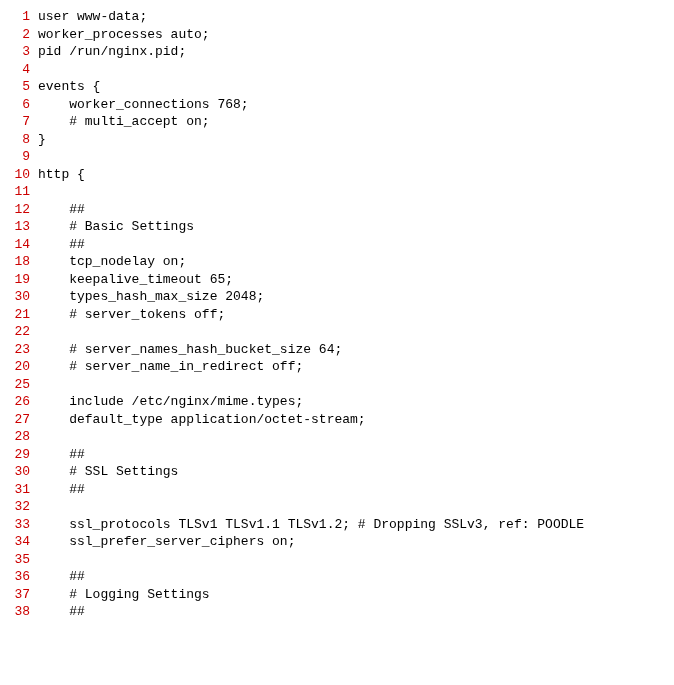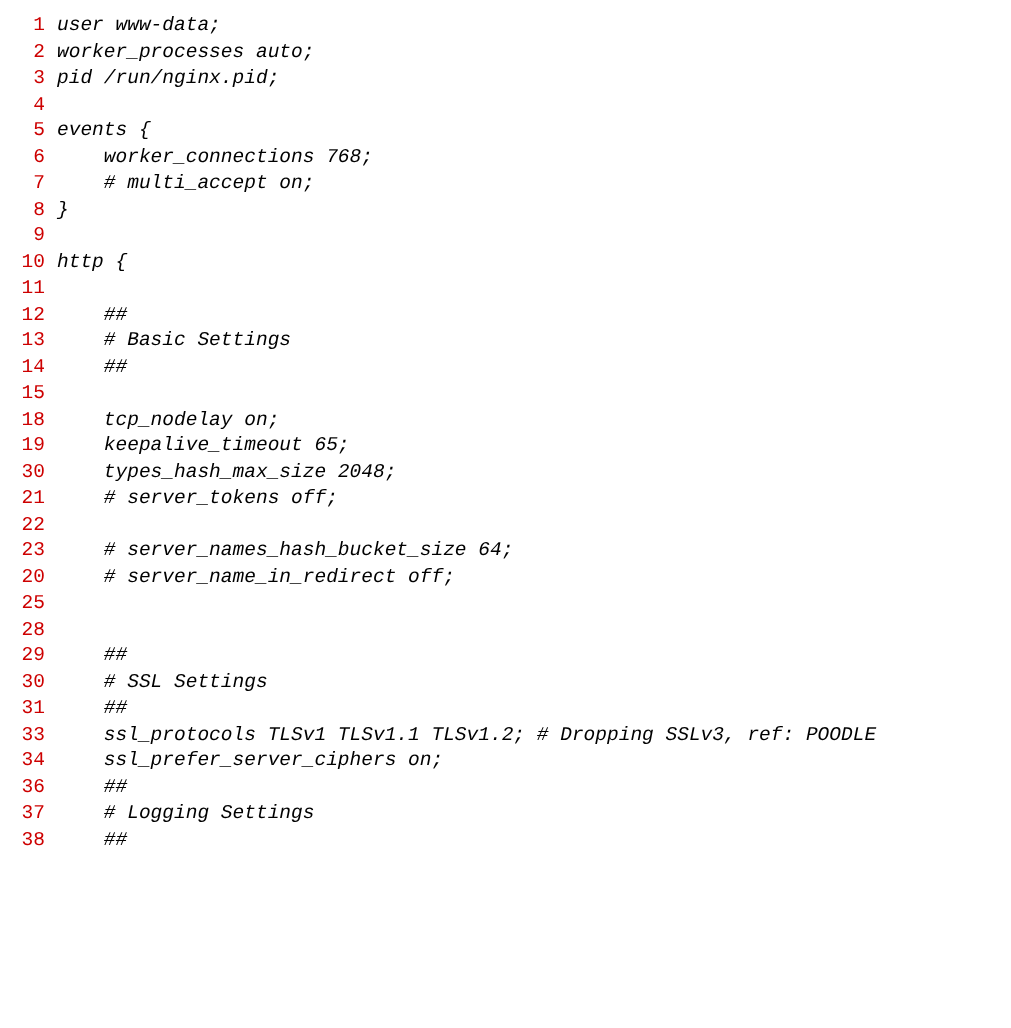--- a/index.html
+++ b/index.html
@@ -21,52 +21,54 @@
   .lineno {
     width: 22px;
     text-align: right;
     color: #cd0000;
     flex-shrink: 0;
     padding-right: 8px;
     user-select: none;
   }
   .code {
     flex: 1;
-    font-style: italic;
   }
 </style>
 </head>
 <body>
 
 <div class="code-container" id="listing">
     <div class="line"><span class="lineno">1</span><span class="code">user www-data;</span></div>
     <div class="line"><span class="lineno">2</span><span class="code">worker_processes auto;</span></div>
     <div class="line"><span class="lineno">3</span><span class="code">pid /run/nginx.pid;</span></div>
     <div class="line"><span class="lineno">4</span><span class="code"></span></div>
     <div class="line"><span class="lineno">5</span><span class="code">events {</span></div>
     <div class="line"><span class="lineno">6</span><span class="code">    worker_connections 768;</span></div>
     <div class="line"><span class="lineno">7</span><span class="code">    # multi_accept on;</span></div>
     <div class="line"><span class="lineno">8</span><span class="code">}</span></div>
     <div class="line"><span class="lineno">9</span><span class="code"></span></div>
     <div class="line"><span class="lineno">10</span><span class="code">http {</span></div>
     <div class="line"><span class="lineno">11</span><span class="code"></span></div>
     <div class="line"><span class="lineno">12</span><span class="code">    ##</span></div>
     <div class="line"><span class="lineno">13</span><span class="code">    # Basic Settings</span></div>
     <div class="line"><span class="lineno">14</span><span class="code">    ##</span></div>
-    <div class="line"><span class="lineno">15</span><span class="code"></span></div>
     <div class="line"><span class="lineno">18</span><span class="code">    tcp_nodelay on;</span></div>
     <div class="line"><span class="lineno">19</span><span class="code">    keepalive_timeout 65;</span></div>
     <div class="line"><span class="lineno">30</span><span class="code">    types_hash_max_size 2048;</span></div>
     <div class="line"><span class="lineno">21</span><span class="code">    # server_tokens off;</span></div>
     <div class="line"><span class="lineno">22</span><span class="code"></span></div>
     <div class="line"><span class="lineno">23</span><span class="code">    # server_names_hash_bucket_size 64;</span></div>
     <div class="line"><span class="lineno">20</span><span class="code">    # server_name_in_redirect off;</span></div>
     <div class="line"><span class="lineno">25</span><span class="code"></span></div>
+    <div class="line"><span class="lineno">26</span><span class="code">    include /etc/nginx/mime.types;</span></div>
+    <div class="line"><span class="lineno">27</span><span class="code">    default_type application/octet-stream;</span></div>
     <div class="line"><span class="lineno">28</span><span class="code"></span></div>
     <div class="line"><span class="lineno">29</span><span class="code">    ##</span></div>
     <div class="line"><span class="lineno">30</span><span class="code">    # SSL Settings</span></div>
     <div class="line"><span class="lineno">31</span><span class="code">    ##</span></div>
+    <div class="line"><span class="lineno">32</span><span class="code"></span></div>
     <div class="line"><span class="lineno">33</span><span class="code">    ssl_protocols TLSv1 TLSv1.1 TLSv1.2; # Dropping SSLv3, ref: POODLE</span></div>
     <div class="line"><span class="lineno">34</span><span class="code">    ssl_prefer_server_ciphers on;</span></div>
+    <div class="line"><span class="lineno">35</span><span class="code"></span></div>
     <div class="line"><span class="lineno">36</span><span class="code">    ##</span></div>
     <div class="line"><span class="lineno">37</span><span class="code">    # Logging Settings</span></div>
     <div class="line"><span class="lineno">38</span><span class="code">    ##</span></div>
   </div>
 
 </body></html>

